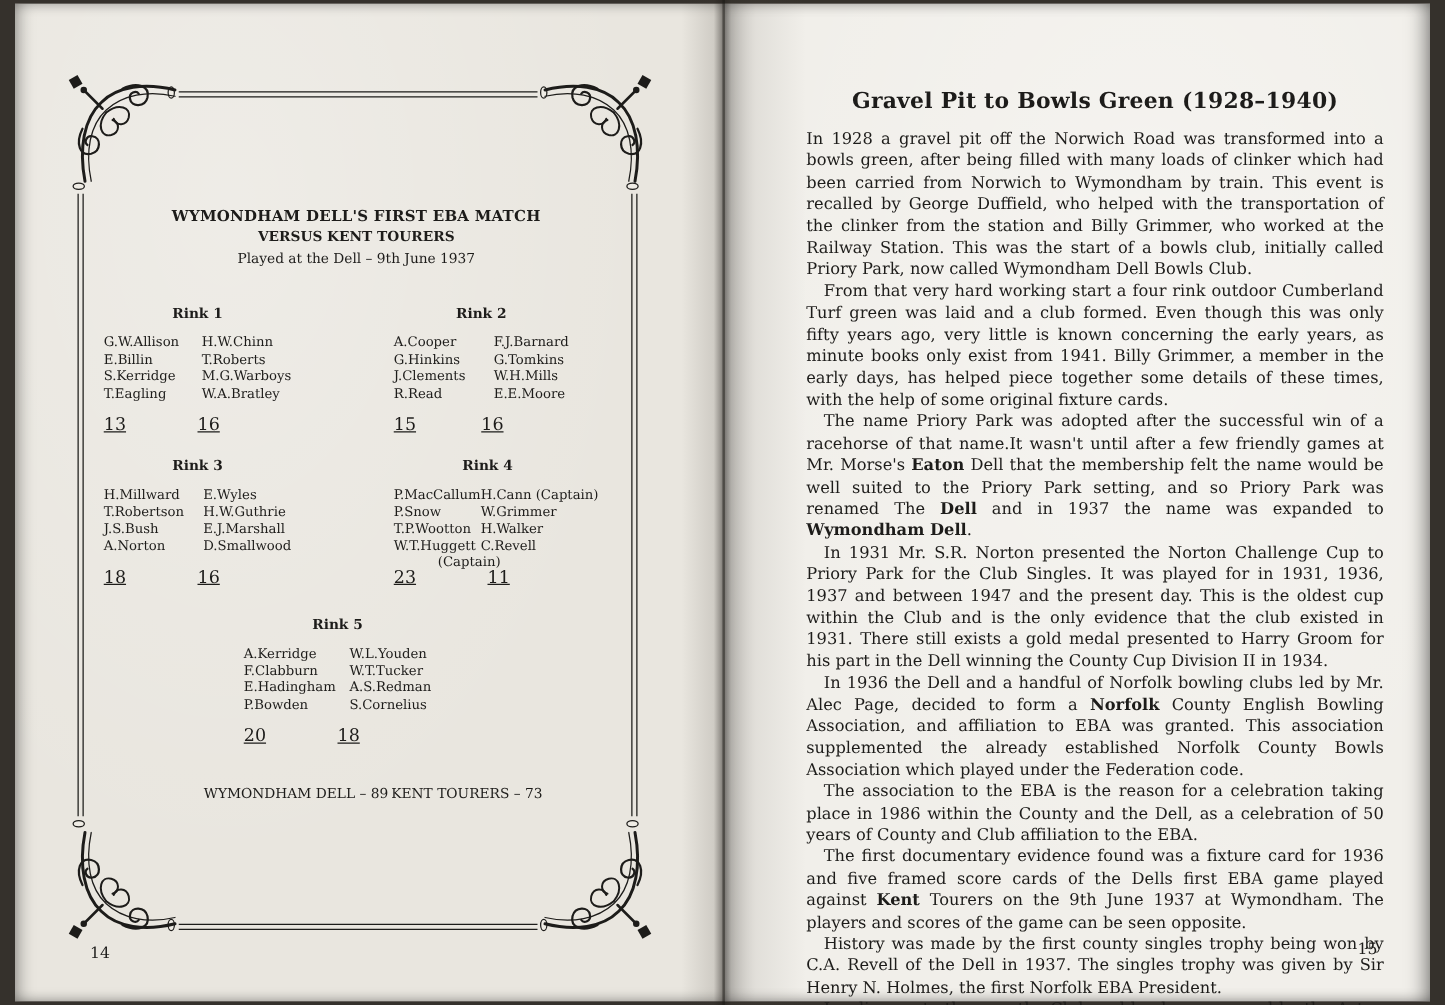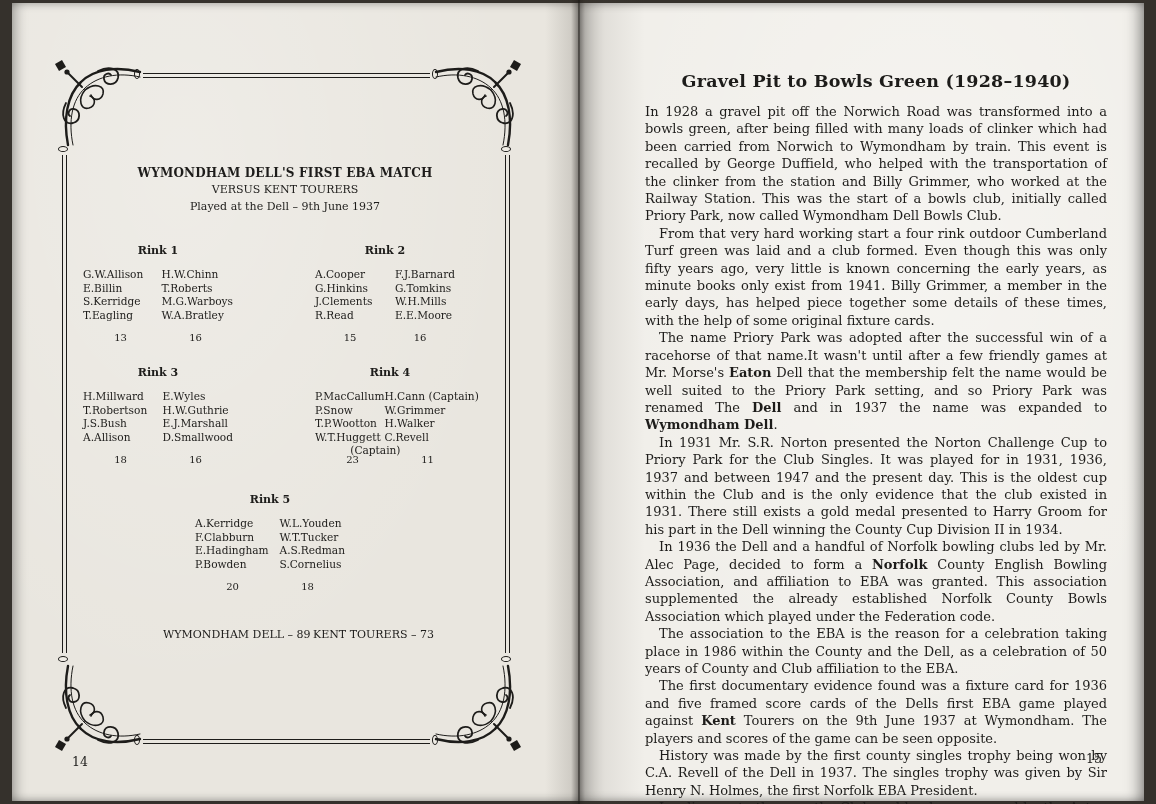--- a/index.html
+++ b/index.html
@@ -45,31 +45,31 @@
   .bead.hb{width:6px;height:10px;}
   .bead.vb{width:10px;height:6px;}
   .corner{position:absolute;width:90px;height:90px;}
   .c-tr{transform:scaleX(-1);}
   .c-bl{transform:scaleY(-1);}
   .c-br{transform:scale(-1,-1);}
 
   
   .match-head{position:absolute;left:48px;top:163px;width:450px;text-align:center;}
   .match-title{font-size:12px;font-weight:bold;letter-spacing:.2px;margin:0;}
-  .match-subtitle{font-size:11px;font-weight:normal;margin-top:3px;}
+  .match-subtitle{font-size:11px;font-weight:bold;margin-top:3px;}
   .match-detail{font-size:11px;margin-top:4px;}
 
   .rink{position:absolute;font-size:10.6px;}
   .rink-label{text-align:center;font-weight:bold;font-size:11px;margin-bottom:11px;}
   .cols{display:flex;justify-content:space-between;}
   .col{line-height:13.5px;position:relative;}
   .player{white-space:nowrap;}
   .player.note{position:absolute;top:54px;right:-16px;}
   .scores{display:flex;margin-top:10px;}
-  .score{width:50%;text-align:center;font-size:10px;}
+  .score{width:50%;text-align:left;font-size:14px;text-decoration:underline;}
 
   #rink0{left:71px;top:241px;width:150px;}
   #rink1{left:303px;top:241px;width:140px;}
   #rink2{left:71px;top:363px;width:150px;}
   #rink3{left:303px;top:363px;width:150px;}
   #rink4{left:183px;top:490px;width:150px;}
 
   .totals{position:absolute;top:625px;left:0;width:568px;font-size:11px;}
   .total-home{position:absolute;left:151px;white-space:nowrap;}
   .total-away{position:absolute;left:301px;white-space:nowrap;}
@@ -181,21 +181,21 @@
         <div class="score">16</div>
       </div>
     </div>
   <div class="rink" id="rink2">
       <div class="rink-label">Rink 3</div>
       <div class="cols">
         <div class="col">
           <div class="player">H.Millward</div>
           <div class="player">T.Robertson</div>
           <div class="player">J.S.Bush</div>
-          <div class="player">A.Allison</div>
+          <div class="player">A.Norton</div>
         </div>
         <div class="col">
           <div class="player">E.Wyles</div>
           <div class="player">H.W.Guthrie</div>
           <div class="player">E.J.Marshall</div>
           <div class="player">D.Smallwood</div>
         </div>
       </div>
       <div class="scores">
         <div class="score">18</div>

